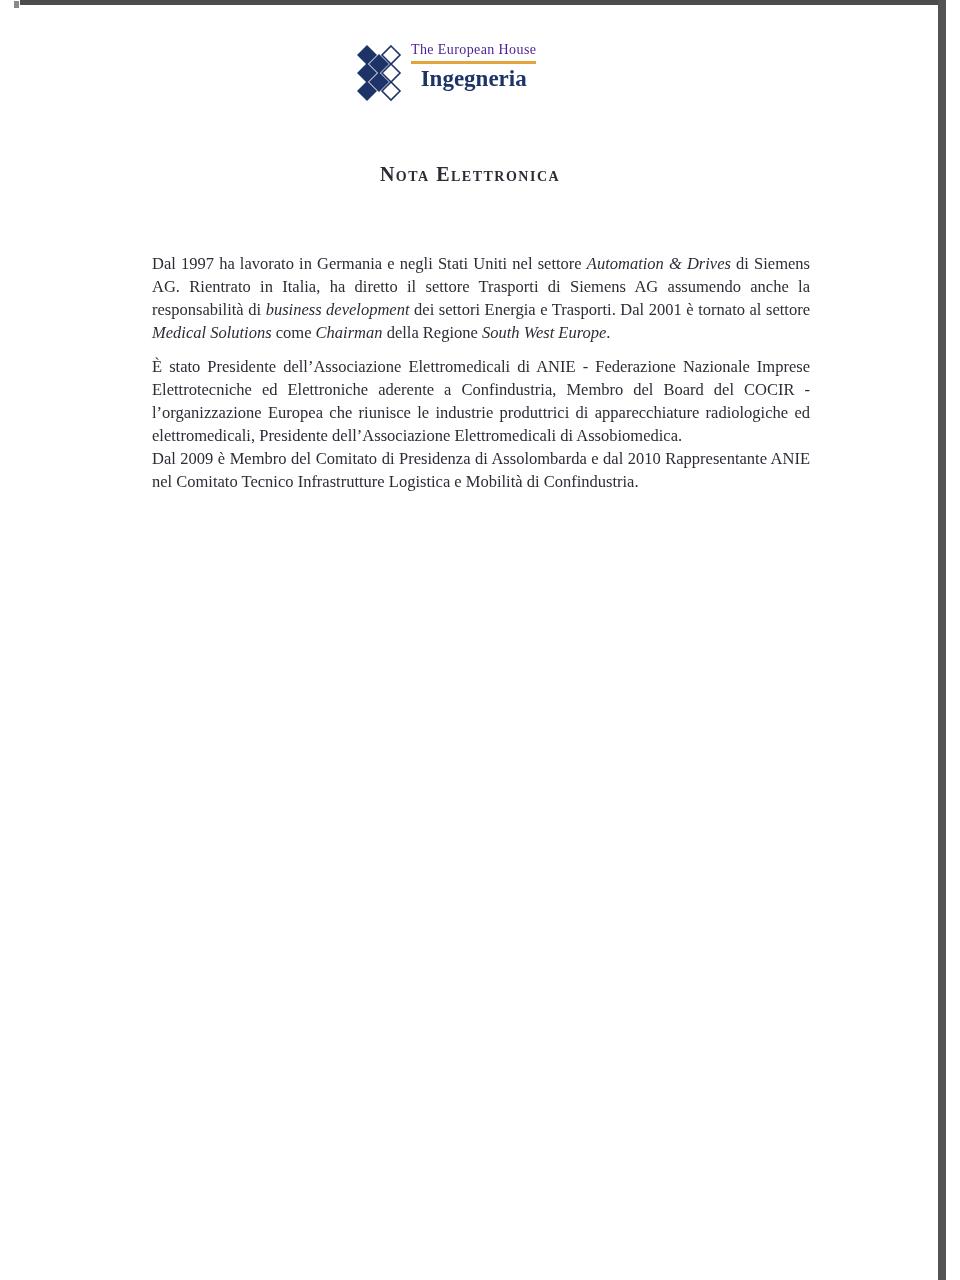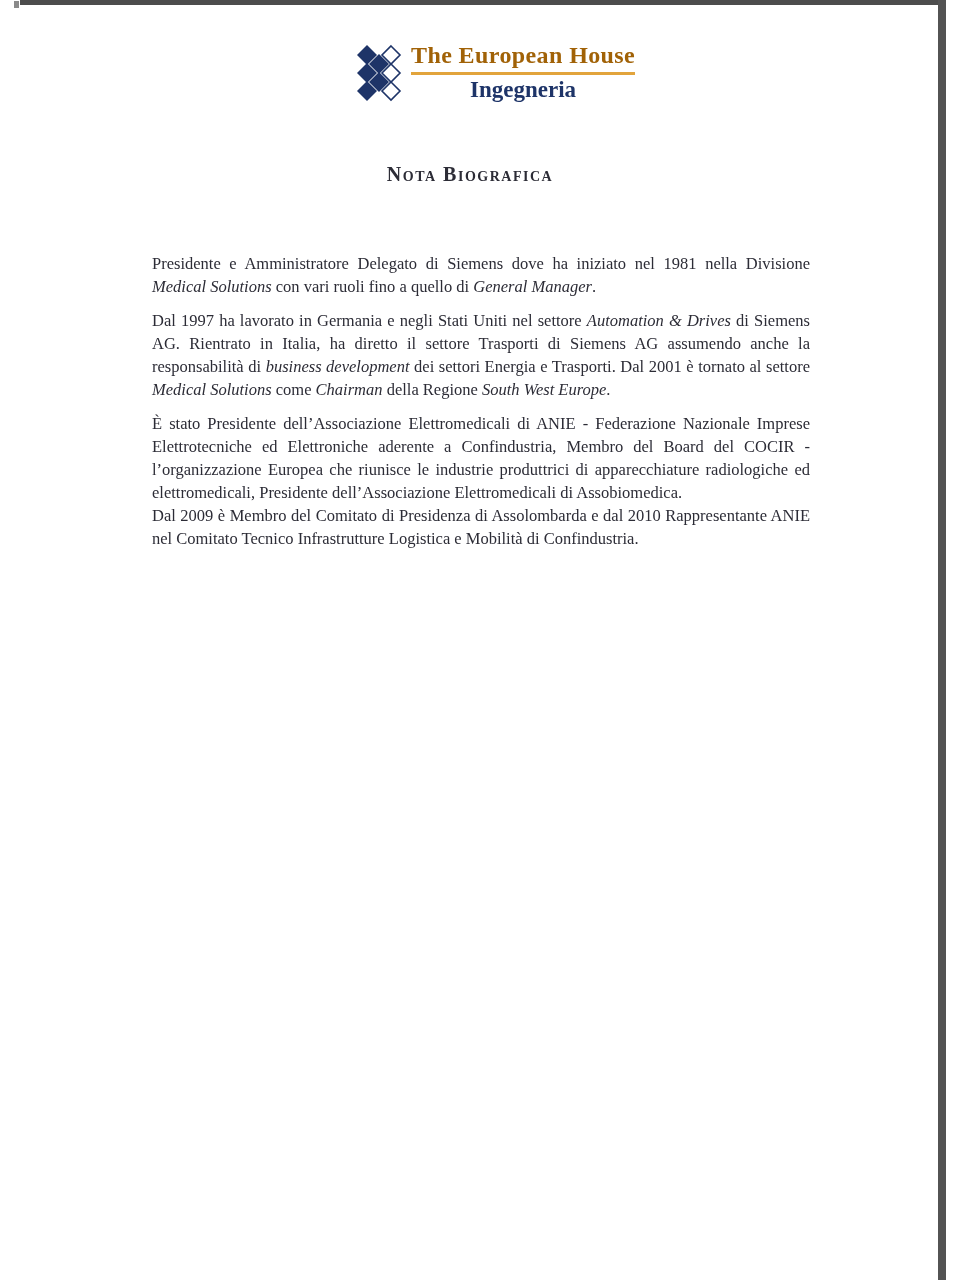--- a/index.html
+++ b/index.html
@@ -18,21 +18,21 @@
   .scan-speck  { position: absolute; left: 14px; top: 1px; width: 5px; height: 7px; background: #8a8a8a; }
 
   
   .logo {
     position: absolute; top: 42px; left: 356px;
     display: flex; align-items: flex-start; gap: 9px;
   }
   .logo-mark { margin-top: 2px; }
   .logo-text { text-align: center; }
   .logo-line1 {
-    font-size: 24px; font-weight: bold; color: #a16207;
+    font-size: 14px; font-weight: normal; color: #4c1d95;
     letter-spacing: 0.4px; white-space: nowrap;
   }
   .logo-rule { height: 3px; background: #e2a43c; margin: 3px 0 2px; }
   .logo-line2 { font-size: 23px; font-weight: bold; color: #1e3468; }
 
   
   .doc-title {
     position: absolute; top: 150px; left: 0; width: 940px;
     text-align: center;
     font-variant: small-caps;
@@ -84,22 +84,21 @@
       </g>
     </svg>
   </span>
   <span class="logo-text">
     <span class="logo-line1" style="display:block">The European House</span>
     <span class="logo-rule" style="display:block"></span>
     <span class="logo-line2" style="display:block">Ingegneria</span>
   </span>
 </header>
 
-<h1 class="doc-title">Nota Biografica</h1>
+<h1 class="doc-title">Nota Elettronica</h1>
 
 <section class="content">
   <div id="paragraphs">
-      <p class="para"><span>Presidente e Amministratore Delegato di Siemens dove ha iniziato nel 1981 nella Divisione </span><em>Medical Solutions</em><span> con vari ruoli fino a quello di </span><em>General Manager</em><span>.</span></p>
       <p class="para"><span>Dal 1997 ha lavorato in Germania e negli Stati Uniti nel settore </span><em>Automation &amp; Drives</em><span> di Siemens AG. Rientrato in Italia, ha diretto il settore Trasporti di Siemens AG assumendo anche la responsabilità di </span><em>business development</em><span> dei settori Energia e Trasporti. Dal 2001 è tornato al settore </span><em>Medical Solutions</em><span> come </span><em>Chairman</em><span> della Regione </span><em>South West Europe</em><span>.</span></p>
       <p class="para"><span>È stato Presidente dell’Associazione Elettromedicali di ANIE - Federazione Nazionale Imprese Elettrotecniche ed Elettroniche aderente a Confindustria, Membro del Board del COCIR - l’organizzazione Europea che riunisce le industrie produttrici di apparecchiature radiologiche ed elettromedicali, Presidente dell’Associazione Elettromedicali di Assobiomedica.
 Dal 2009 è Membro del Comitato di Presidenza di Assolombarda e dal 2010 Rappresentante ANIE nel Comitato Tecnico Infrastrutture Logistica e Mobilità di Confindustria.</span></p>
     </div>
 </section>
 
 </body></html>

